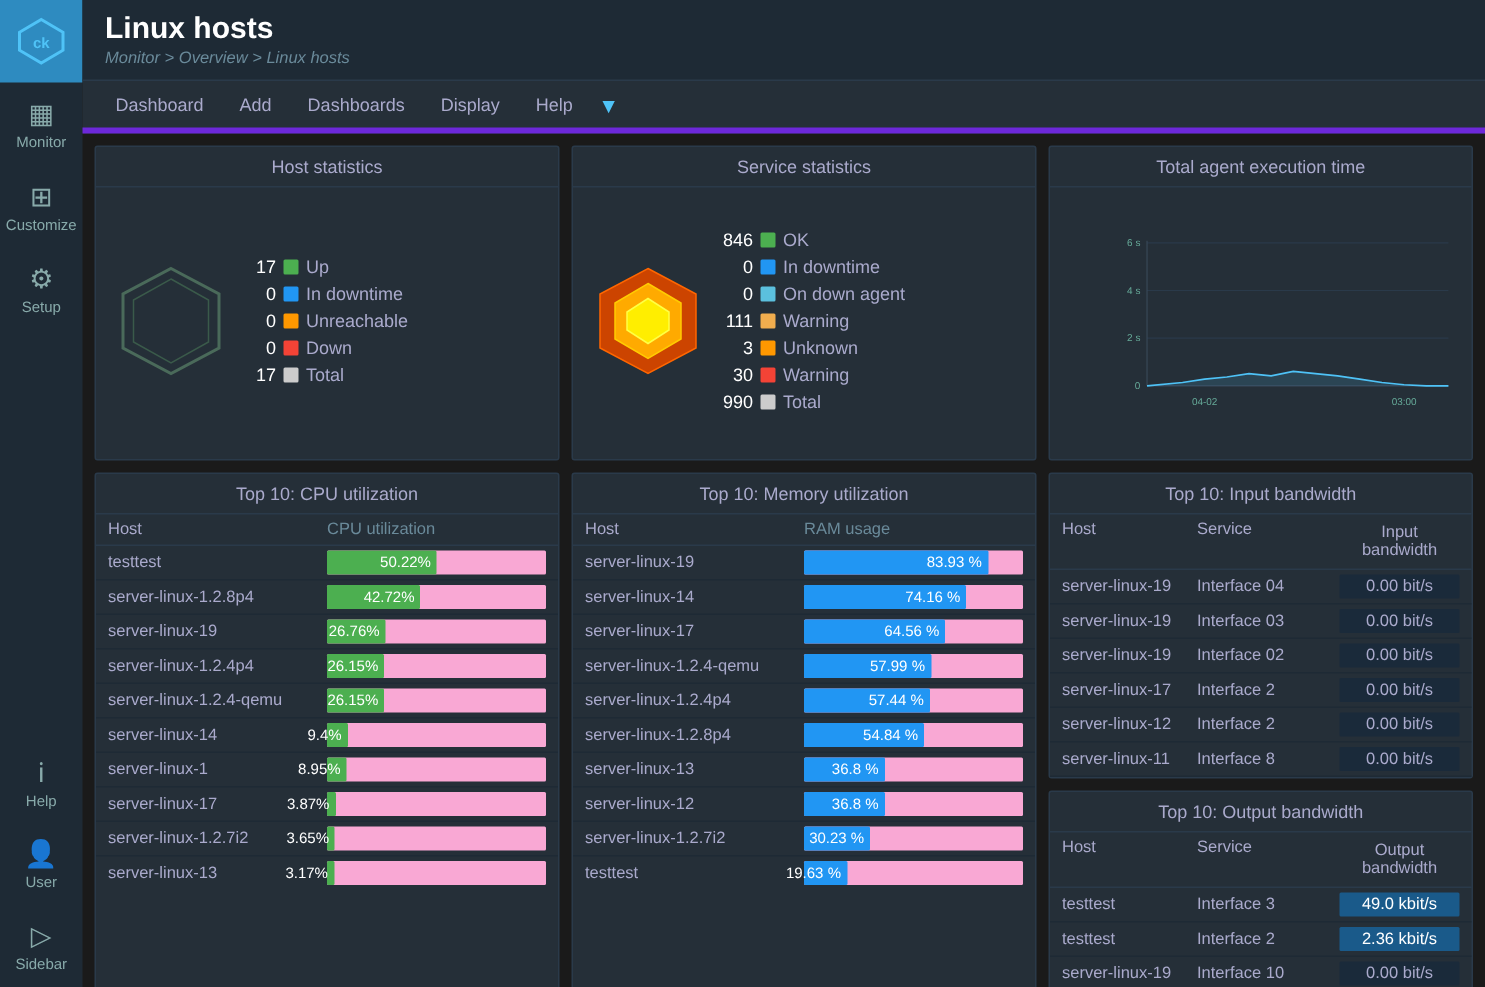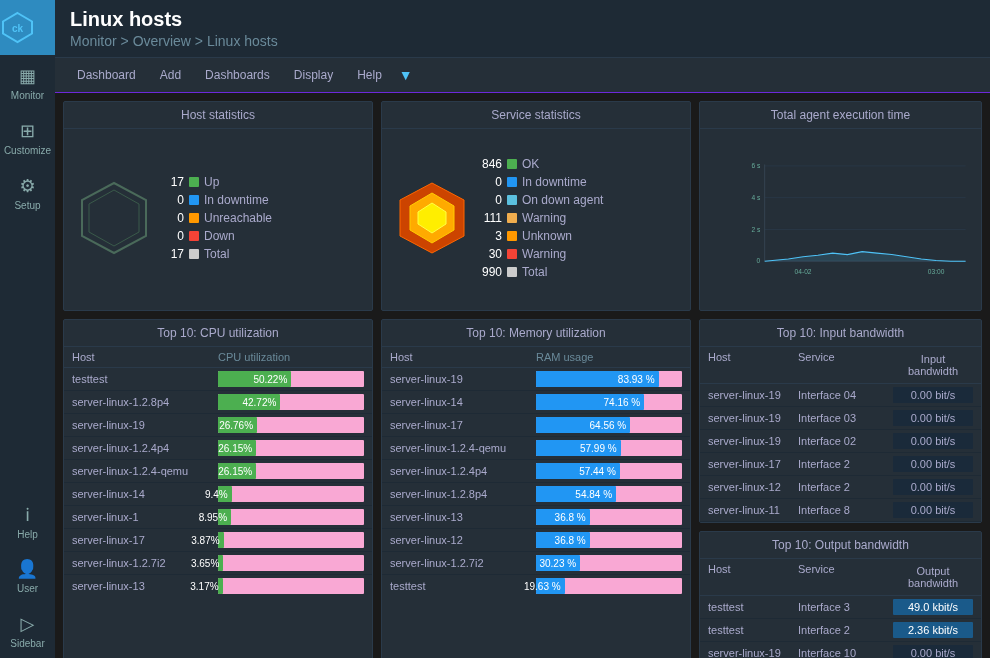--- a/index.html
+++ b/index.html
@@ -1,34 +1,34 @@
 <!DOCTYPE html>
 <html><head>
   <meta charset="utf-8">
   <style>
     * { box-sizing: border-box; margin: 0; padding: 0; }
     body { background: #1a1a1a; color: #ccc; font-family: Arial, sans-serif; font-size: 12px; width: 990px; height: 658px; overflow: hidden; }
     
     
     .sidebar { position: absolute; left: 0; top: 0; width: 55px; height: 658px; background: #1e2a35; display: flex; flex-direction: column; align-items: center; }
-    .sidebar-logo { width: 55px; height: 55px; background: #2e8bc0; display: flex; align-items: center; }
+    .sidebar-logo { width: 55px; height: 55px; background: #2e8bc0; display: flex; align-items: center; justify-content: center; }
     .sidebar-item { width: 55px; height: 55px; display: flex; flex-direction: column; align-items: center; justify-content: center; cursor: pointer; color: #8aa; font-size: 10px; gap: 3px; }
     .sidebar-icon { font-size: 18px; }
     .sidebar-bottom { margin-top: auto; }
 
     
     .main { position: absolute; left: 55px; top: 0; right: 0; bottom: 0; display: flex; flex-direction: column; }
     
     
     .header { background: #1e2a35; padding: 8px 15px; border-bottom: 1px solid #2a3a4a; }
     .header-title { font-size: 20px; color: #fff; font-weight: bold; }
-    .header-breadcrumb { font-size: 14px; color: #6a8a9a; margin-top: 2px; }
-    
-    
-    .nav { background: #252f38; padding: 0 10px; display: flex; align-items: center; height: 35px; border-bottom: 1px solid #6d28d9; }
+    .header-breadcrumb { font-size: 11px; color: #6a8a9a; margin-top: 2px; font-style: italic; }
+    
+    
+    .nav { background: #252f38; padding: 0 10px; display: flex; align-items: center; height: 35px; border-bottom: 4px solid #6d28d9; }
     .nav-item { padding: 8px 12px; color: #aac; font-size: 12px; cursor: pointer; height: 35px; display: flex; align-items: center; }
     .nav-filter-icon { margin-left: 5px; color: #4fc3f7; font-size: 14px; }
     
     
     .card { background: #252f38; border: 1px solid #2a3a4a; border-radius: 2px; }
     .card-title { text-align: center; padding: 6px; color: #aac; font-size: 12px; border-bottom: 1px solid #2a3a4a; }
     
     
     .host-stats { display: flex; align-items: center; padding: 10px; gap: 10px; height: calc(100% - 30px); }
     .hexagon { width: 80px; height: 80px; flex-shrink: 0; }

